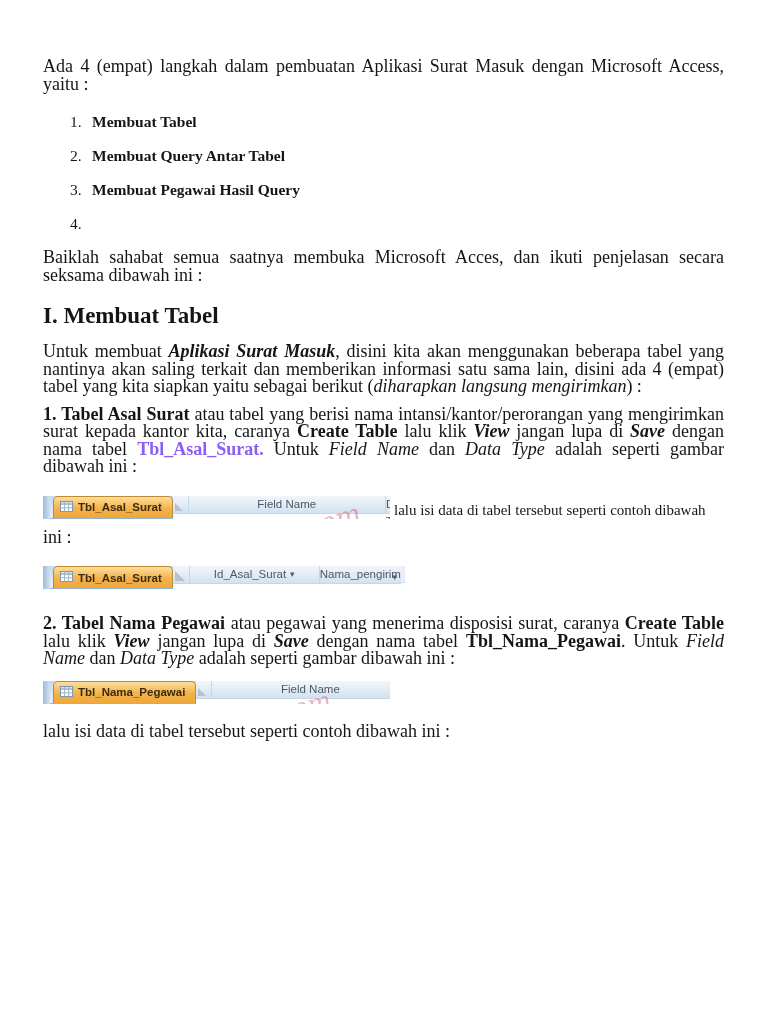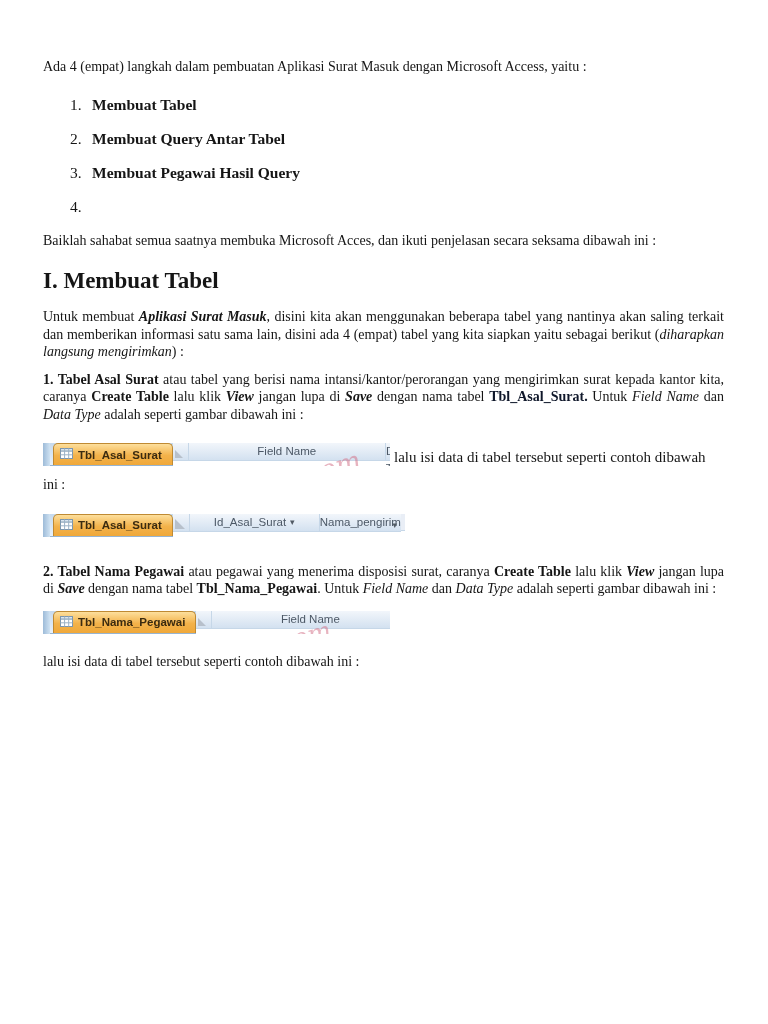--- a/index.html
+++ b/index.html
@@ -3,32 +3,32 @@
 <meta charset="utf-8">
 <style>
   * { box-sizing: border-box; margin: 0; padding: 0; }
   html, body { background: #ffffff; }
   body {
     width: 768px; height: 1024px; overflow: hidden; position: relative;
     font-family: "Liberation Serif", serif; color: #151515;
   }
   .content { padding: 58px 44px 0 43px; }
 
-  p.body { font-size: 14px; line-height: 17.5px; text-align: justify; }
+  p.body { font-size: 18px; line-height: 17.5px; text-align: justify; }
   .lead { margin-bottom: 20px; }
   .steps { margin-left: 27px; margin-bottom: 13px; }
   .step { display: flex; line-height: 17px; margin-bottom: 17px; font-size: 15.5px; }
   .step-num { width: 22px; }
   .step-label { font-weight: bold; }
   .followup { margin-bottom: 0; }
   h1.section-heading { font-size: 23px; line-height: 26px; font-weight: bold; margin-top: 19px; }
   .para-untuk { margin-top: 14px; }
   .para-tabel { margin-top: 10px; }
   b.bi, i.bi { font-weight: bold; font-style: italic; }
-  .red { color: #0f172a; font-weight: bold; }
+  .red { color: #8b5cf6; font-weight: bold; }
 
   
   .shot { display: flex; position: relative; overflow: hidden; background: #fff; }
   .shot, .shot * { font-family: "Liberation Sans", sans-serif; }
   .lstrip { width: 7px; background: linear-gradient(90deg, #9dbbd8, #cfe2f2); flex: none; }
   .smain { flex: 1; display: flex; flex-direction: row; }
   .tabrow { height: 23px; background: linear-gradient(#c6daee, #e7f0f9);
             border-bottom: 1px solid #96b4d2; display: flex; align-items: flex-end; }
   .tab { height: 22px; margin-left: 3px; padding: 0 10px 0 6px;
          background: linear-gradient(#fddf9c, #f3b24a 55%, #efa83a);

